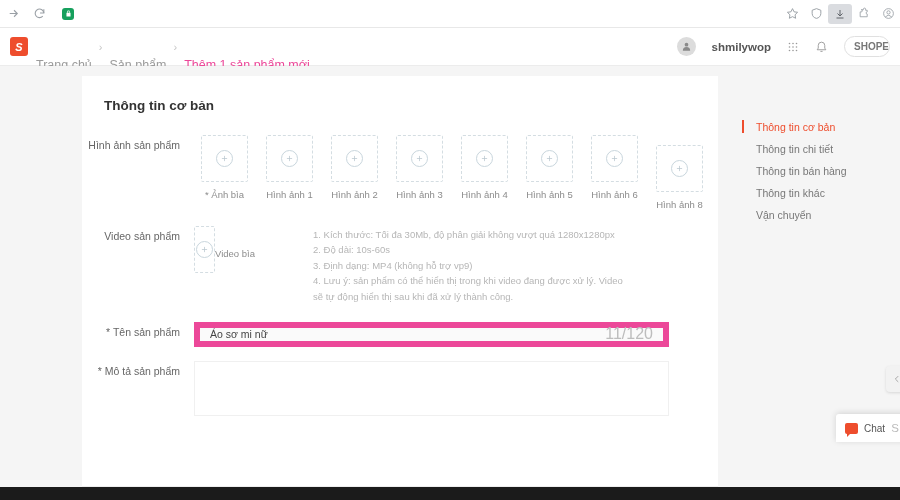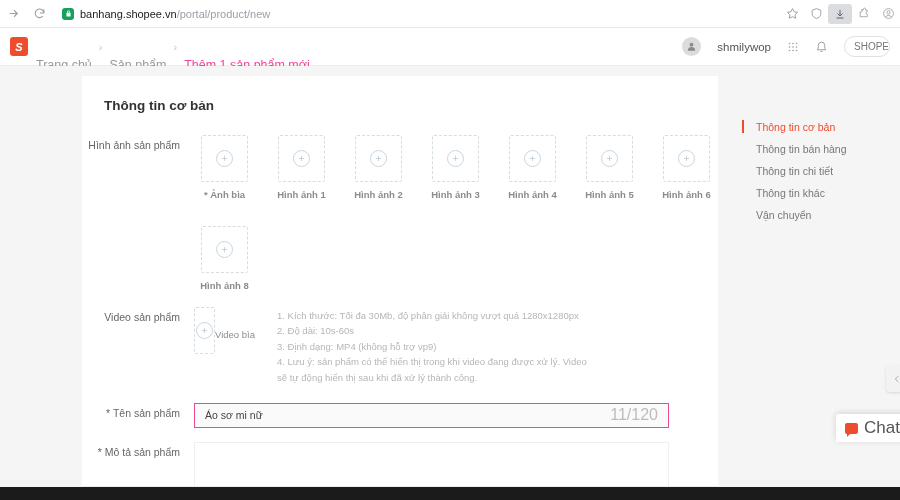--- a/index.html
+++ b/index.html
@@ -42,21 +42,21 @@
   .logo {
     width: 18px; height: 19px; background: #ee4d2d; border-radius: 3px;
     display: flex; align-items: center; justify-content: center;
     color: #fff; font-size: 11px; font-weight: bold; font-style: italic; flex: none;
     margin-left: 2px;
   }
   .crumbs { display: flex; align-items: center; gap: 7px; margin-left: 8px; font-size: 12.5px; }
   .crumb { color: #9b9b9b; margin-top: 36px; }
   .crumb.current { color: #ec4899; }
   .crumb-sep { color: #c6c6c6; font-size: 11px; }
-  .header-right { margin-left: auto; display: flex; align-items: center; gap: 16px; padding-right: 2px; }
+  .header-right { margin-left: auto; display: flex; align-items: center; gap: 16px; padding-right: 2px; font-weight: bold; }
   .avatar { width: 19px; height: 19px; border-radius: 50%; background: #dcdcdc;
             display: flex; align-items: center; justify-content: center; color: #8a8a8a; }
   .uname { font-size: 11.5px; color: #555; }
   .hdr-ico { color: #9a9a9a; display: flex; align-items: center; }
   .shopee-u {
     border: 1px solid #e0e0e0; border-radius: 12px; height: 21px; padding: 0 9px;
     display: flex; align-items: center; font-size: 10px; color: #777; white-space: nowrap;
     overflow: hidden; max-width: 46px;
   }
 
@@ -69,40 +69,40 @@
   .card-title { font-size: 13.5px; font-weight: bold; color: #333; padding: 22px 0 0 22px; }
 
   .form { padding: 22px 0 0 0; }
   .row { display: flex; align-items: flex-start; margin-bottom: 4px; }
   .lbl {
     width: 112px; flex: none; text-align: right; padding-right: 14px;
     font-size: 10.5px; color: #666; padding-top: 4px; line-height: 1.3;
   }
 
   
-  .uploads { display: flex; flex-wrap: wrap; gap: 16px; font-weight: bold; }
+  .uploads { display: flex; flex-wrap: wrap; gap: 4px; }
   .upl-cell { width: 61px; margin-right: 0; display: flex; flex-direction: column; align-items: center; }
   .upl-box {
     width: 47px; height: 47px; border: 1px dashed #d4dde2; border-radius: 2px;
     display: flex; align-items: center; justify-content: center; background: #fff;
   }
   .plus-circle {
     width: 17px; height: 17px; border-radius: 50%; border: 1px solid #c9d6dd;
     display: flex; align-items: center; justify-content: center; color: #b9c7cf;
   }
   .upl-cap { font-size: 9.5px; color: #8c8c8c; margin-top: 7px; white-space: nowrap; }
 
   .video-wrap { display: flex; align-items: flex-start; }
   .video-cell { width: 61px; display: flex; flex-direction: row; align-items: center; }
   .video-notes { margin-left: 22px; padding-top: 1px; }
-  .note { font-size: 9.5px; color: #b6b6b6; line-height: 1.62; max-width: 315px; }
+  .note { font-size: 9.5px; color: #b6b6b6; line-height: 1.62; max-width: 315px; margin-left: 36px; }
 
   
   .input-wrap {
-    width: 475px; height: 25px; background: #fafafa; border: 1px solid #ec4899;
+    width: 475px; height: 25px; background: #fafafa; border: 6px solid #ec4899;
     display: flex; align-items: center; padding: 0 10px; font-size: 10.5px; color: #444;
   }
   .counter { margin-left: auto; color: #bdbdbd; font-size: 16px; }
   .textarea-box {
     width: 475px; height: 55px; background: #ffffff; border: 1px solid #f0f0f0;
   }
 
   
   .card-footer {
     position: absolute; left: 0; bottom: 0; width: 636px; height: 38px;
@@ -133,21 +133,21 @@
     box-shadow: 0 1px 3px rgba(0,0,0,.12);
   }
   .chat-bar {
     position: absolute; left: 836px; top: 414px; width: 86px; height: 28px;
     background: #fff; border-radius: 3px 0 0 0; box-shadow: 0 -1px 6px rgba(0,0,0,.14);
     display: flex; align-items: center; gap: 6px; padding-left: 9px; overflow: hidden;
   }
   .chat-ico { width: 13px; height: 11px; background: #ee4d2d; border-radius: 2px; flex: none; position: relative; }
   .chat-ico::after { content:""; position:absolute; left:2px; bottom:-3px; border-width:4px 4px 0 0;
                      border-style:solid; border-color:#ee4d2d transparent transparent transparent; }
-  .chat-txt { font-size: 17px; color: #555; }
+  .chat-txt { font-size: 10px; color: #555; }
   .chat-extra { font-size: 11.5px; color: #bbb; }
 
   .taskbar { position: absolute; left: 0; top: 487px; width: 900px; height: 13px; background: #1b1b1b; }
   .scroll-track { position: absolute; right: 0; top: 66px; width: 4px; height: 421px; background: transparent; }
 </style>
 </head>
 <body>
 
 <div class="screen">
 
@@ -162,21 +162,20 @@
         <path d="M20 11a8 8 0 10-2 6"></path>
           <path d="M20 4v7h-7"></path>
         </svg>
     </div>
     <div class="omnibox">
       <span class="lock">
         <svg width="7" height="7" viewBox="0 0 24 24" fill="#fff">
           <path d="M17 9V7a5 5 0 00-10 0v2H5v13h14V9h-2zm-8 0V7a3 3 0 016 0v2H9z"></path>
           </svg>
       </span>
-      <span><span class="url-host">banhang.shopee.vn</span><span class="url-path">/portal/product/new</span></span>
     </div>
     <div class="tool-ico">
       <svg width="13" height="13" viewBox="0 0 24 24" fill="none" stroke="currentColor" stroke-width="1.8">
         <path d="M12 3l2.9 5.9 6.5.9-4.7 4.6 1.1 6.4-5.8-3-5.8 3 1.1-6.4L2.6 9.8l6.5-.9z"></path>
         </svg>
     </div>
     <div class="tool-ico">
       <svg width="13" height="13" viewBox="0 0 24 24" fill="none" stroke="currentColor" stroke-width="1.8">
         <path d="M12 3l8 3v6c0 5-3.5 8-8 9-4.5-1-8-4-8-9V6z"></path>
         </svg>
@@ -372,22 +371,22 @@
 
       <div class="card-footer">
         <div class="btn btn-ghost">Hủy</div>
         <div class="btn btn-ghost">Lưu &amp; Ẩn</div>
         <div class="btn btn-primary">Lưu &amp; Hiển thị</div>
       </div>
     </div>
 
     <div class="side-nav">
       <div class="side-item active">Thông tin cơ bản</div>
+      <div class="side-item">Thông tin chi tiết</div>
       <div class="side-item">Thông tin bán hàng</div>
-      <div class="side-item">Thông tin chi tiết</div>
       <div class="side-item">Thông tin khác</div>
       <div class="side-item">Vận chuyển</div>
     </div>
 
     <div class="scroll-track"></div>
   </div>
 
   <div class="float-btn">
     <svg width="10" height="10" viewBox="0 0 24 24" fill="none" stroke="currentColor" stroke-width="2">
       <path d="M15 5l-7 7 7 7"></path>

